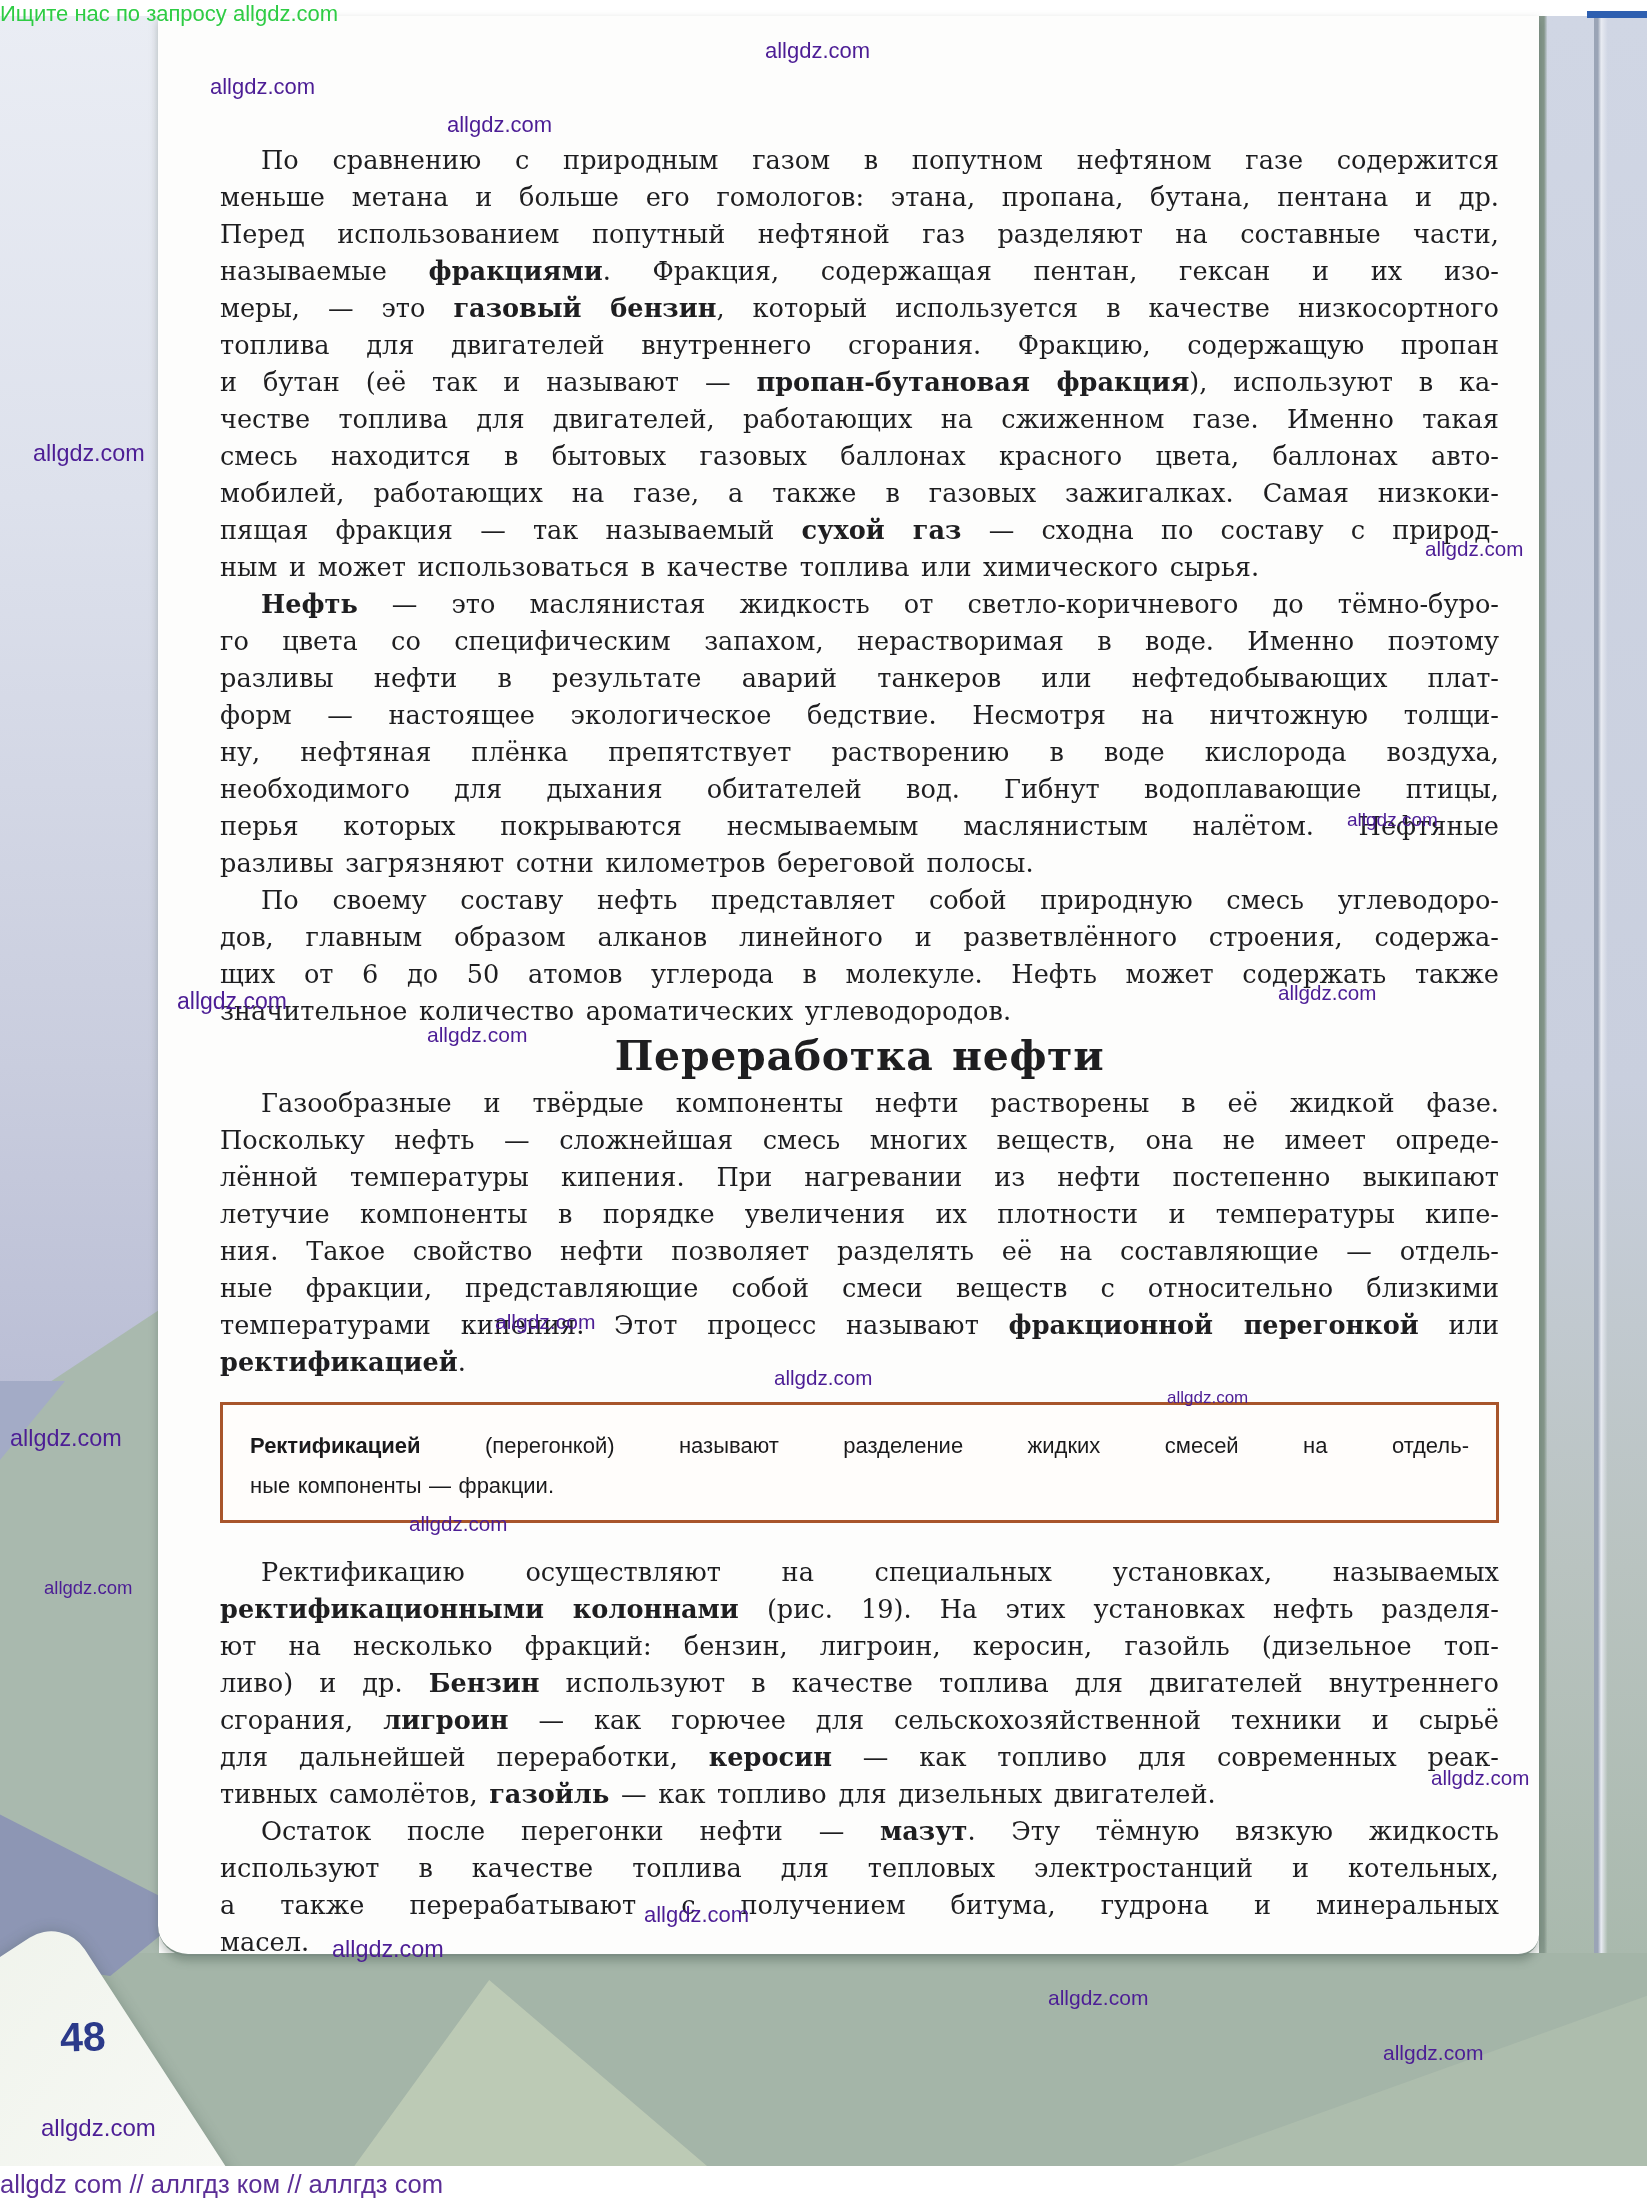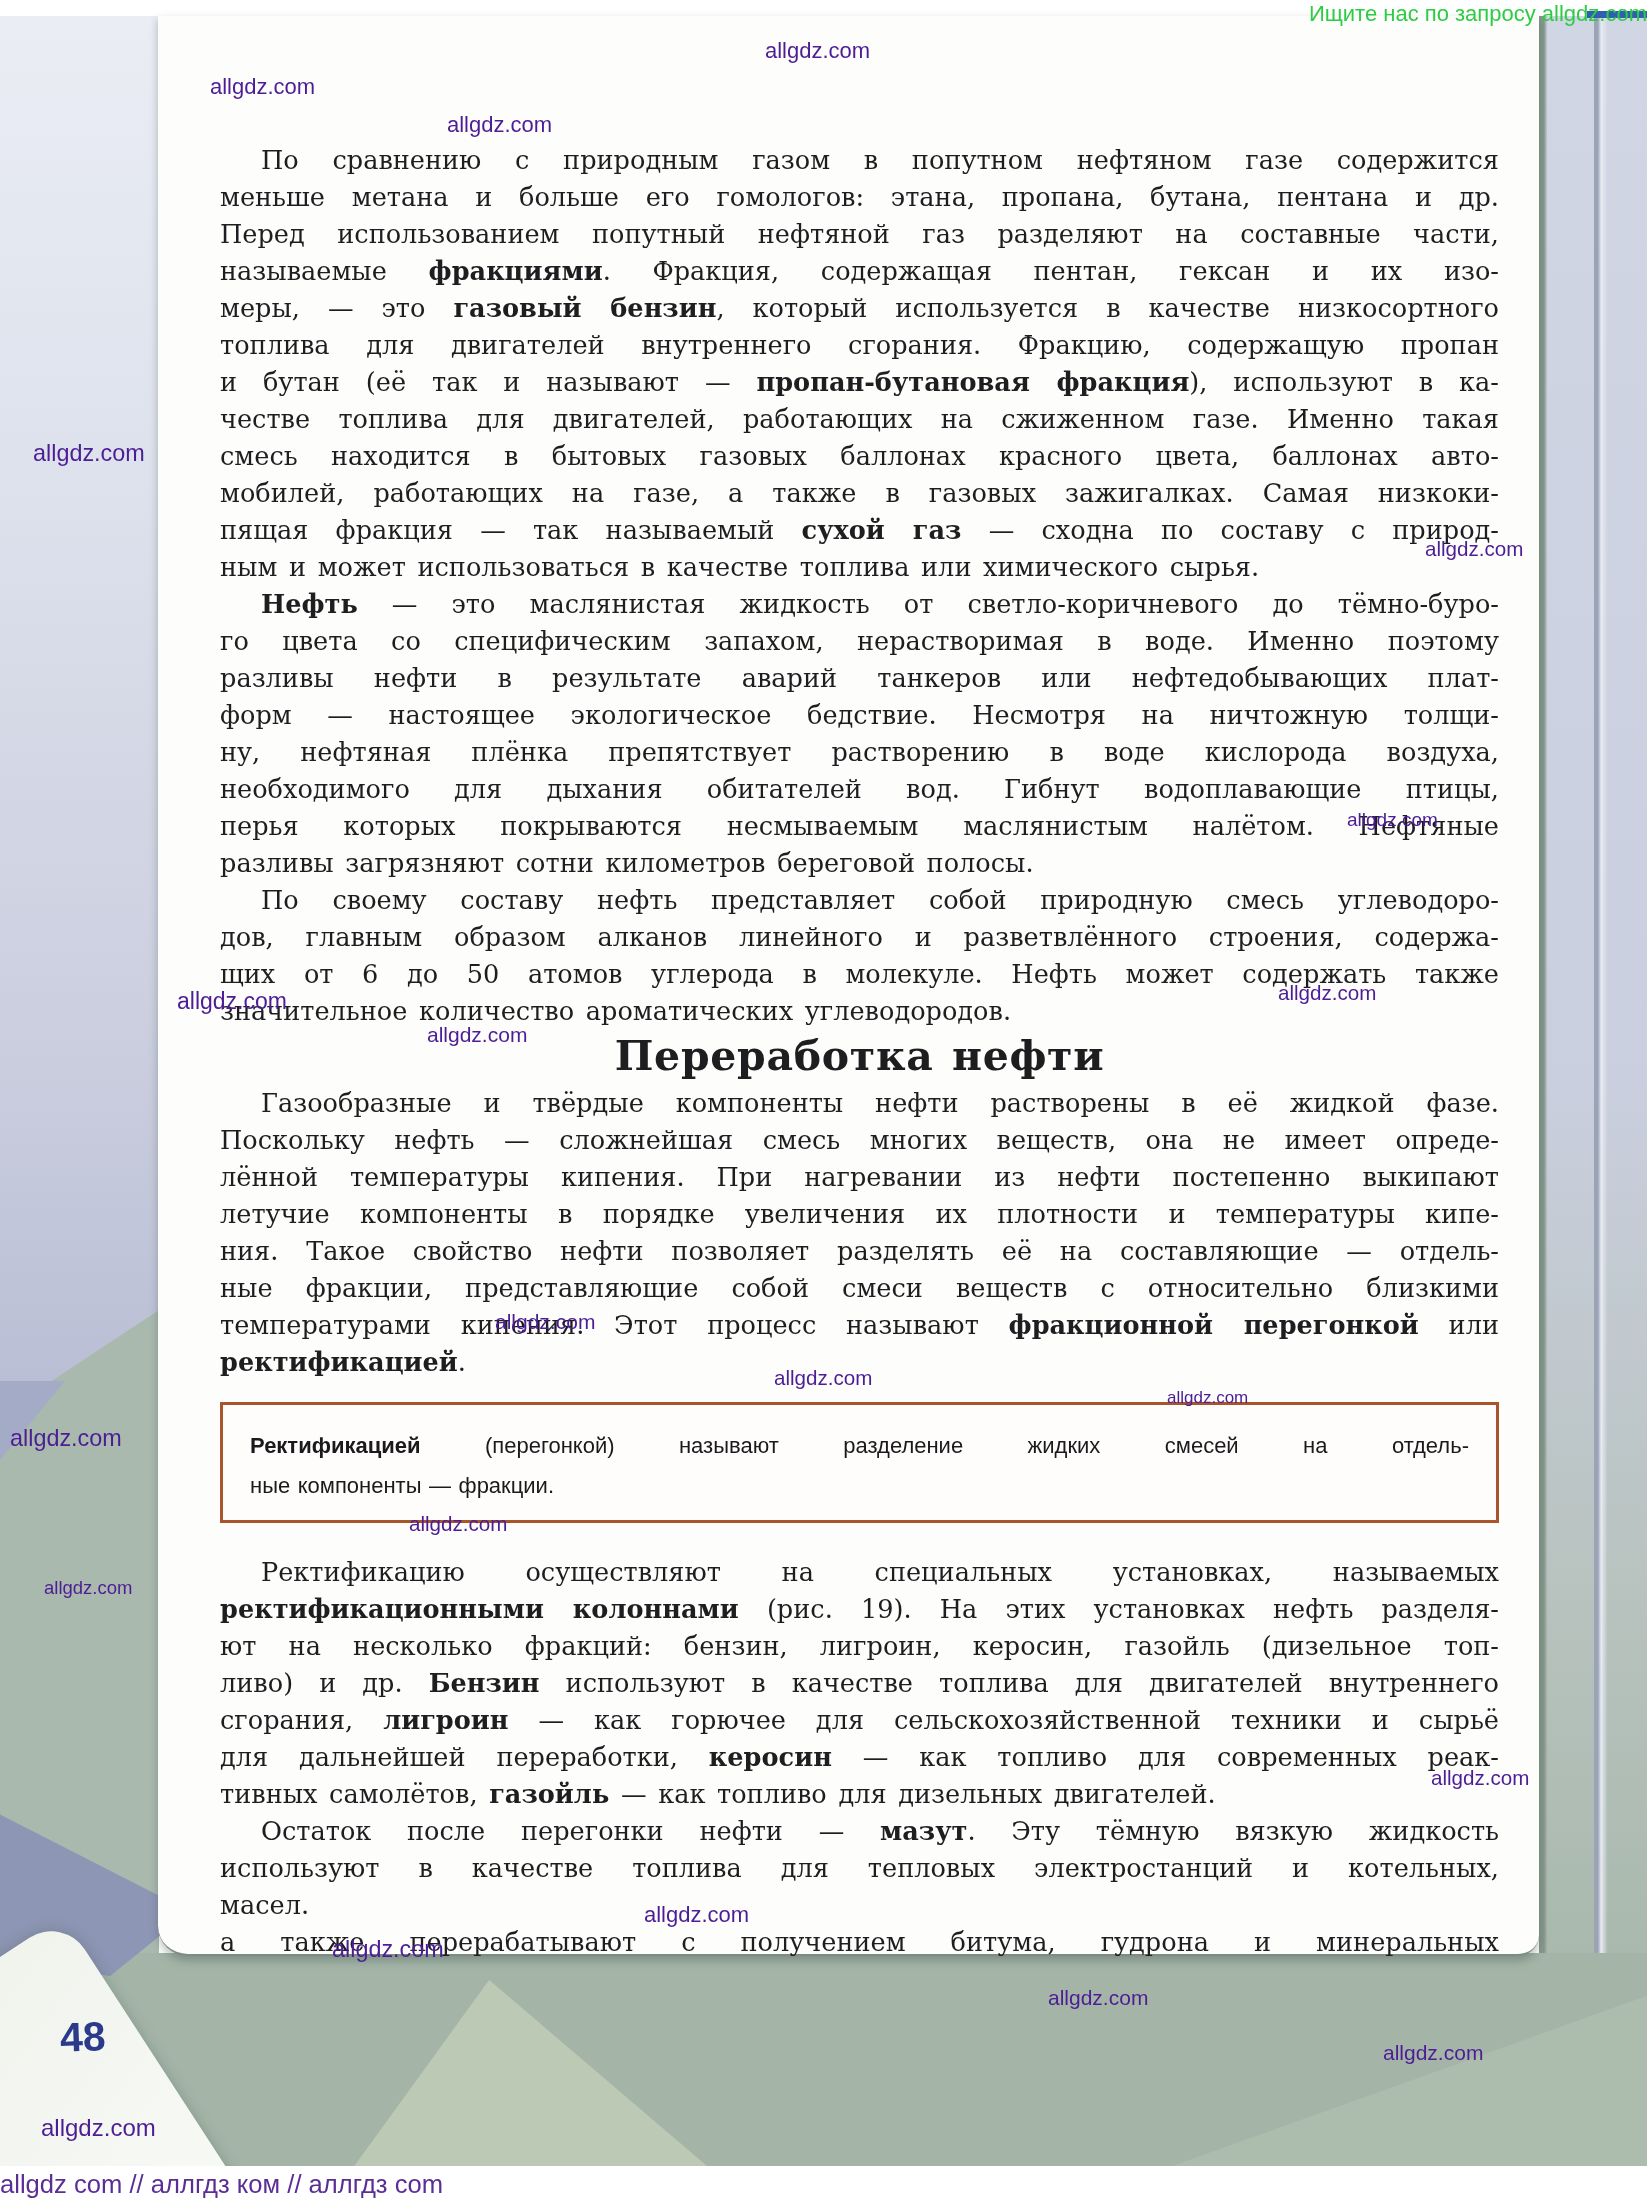--- a/index.html
+++ b/index.html
@@ -43,21 +43,21 @@
     font-family:"Liberation Sans",sans-serif;font-size:22px;line-height:40px;word-spacing:1.4px;color:#1a1a1c;}
 
   
   .card48{position:absolute;left:-334px;top:1916px;width:397px;height:440px;
     background:linear-gradient(160deg,#eef2ea,#fafbf8);border-radius:40px;
     transform:rotate(-33deg);transform-origin:100% 0;box-shadow:0 0 14px rgba(60,80,70,.3);}
   .pageno{position:absolute;left:60px;top:2014px;font-size:41px;font-weight:bold;color:#2b3a8a;
     transform:rotate(-2deg);font-family:"Liberation Sans",sans-serif;}
 
   
-  .banner{position:absolute;left:0;right:0;top:1.4px;text-align:right;font-size:22px;color:#2ecc44;}
+  .banner{position:absolute;left:0;right:0;top:1.4px;text-align:left;font-size:22px;color:#2ecc44;}
   .wm{position:absolute;color:#4c1d95;font-family:"Liberation Sans",sans-serif;white-space:nowrap;}
   .footer-label{position:absolute;left:0;right:0;top:2170px;font-size:25.6px;color:#5b2e96;}
 </style>
 </head>
 <body>
 
 <div id="screen">
 
   <div class="bg-left"></div>
   <div class="bg-left-green"></div>
@@ -123,22 +123,22 @@
           <div class="tline"><b>ректификационными колоннами</b> (рис. 19). На этих установках нефть разделя-</div>
           <div class="tline">ют на несколько фракций: бензин, лигроин, керосин, газойль (дизельное топ-</div>
           <div class="tline">ливо) и др. <b>Бензин</b> используют в качестве топлива для двигателей внутреннего</div>
           <div class="tline">сгорания, <b>лигроин</b> — как горючее для сельскохозяйственной техники и сырьё</div>
           <div class="tline">для дальнейшей переработки, <b>керосин</b> — как топливо для современных реак-</div>
           <div class="tline pl">тивных самолётов, <b>газойль</b> — как топливо для дизельных двигателей.</div>
         </div>
         <div class="block-p">
           <div class="tline pf">Остаток после перегонки нефти — <b>мазут</b>. Эту тёмную вязкую жидкость</div>
           <div class="tline">используют в качестве топлива для тепловых электростанций и котельных,</div>
+          <div class="tline">а также перерабатывают с получением битума, гудрона и минеральных</div>
           <div class="tline pl">масел.</div>
-          <div class="tline">а также перерабатывают с получением битума, гудрона и минеральных</div>
         </div>
       </div>
   </div>
 
   <div class="card48"></div>
   <div class="pageno" style="color: rgb(43, 58, 138);">48</div>
 
   <div class="banner" style="color: rgb(46, 204, 68);">Ищите нас по запросу allgdz.com</div>
   <div id="wm-layer">
       <div class="wm" style="left: 765px; top: 38px; font-size: 22px;">allgdz.com</div>

